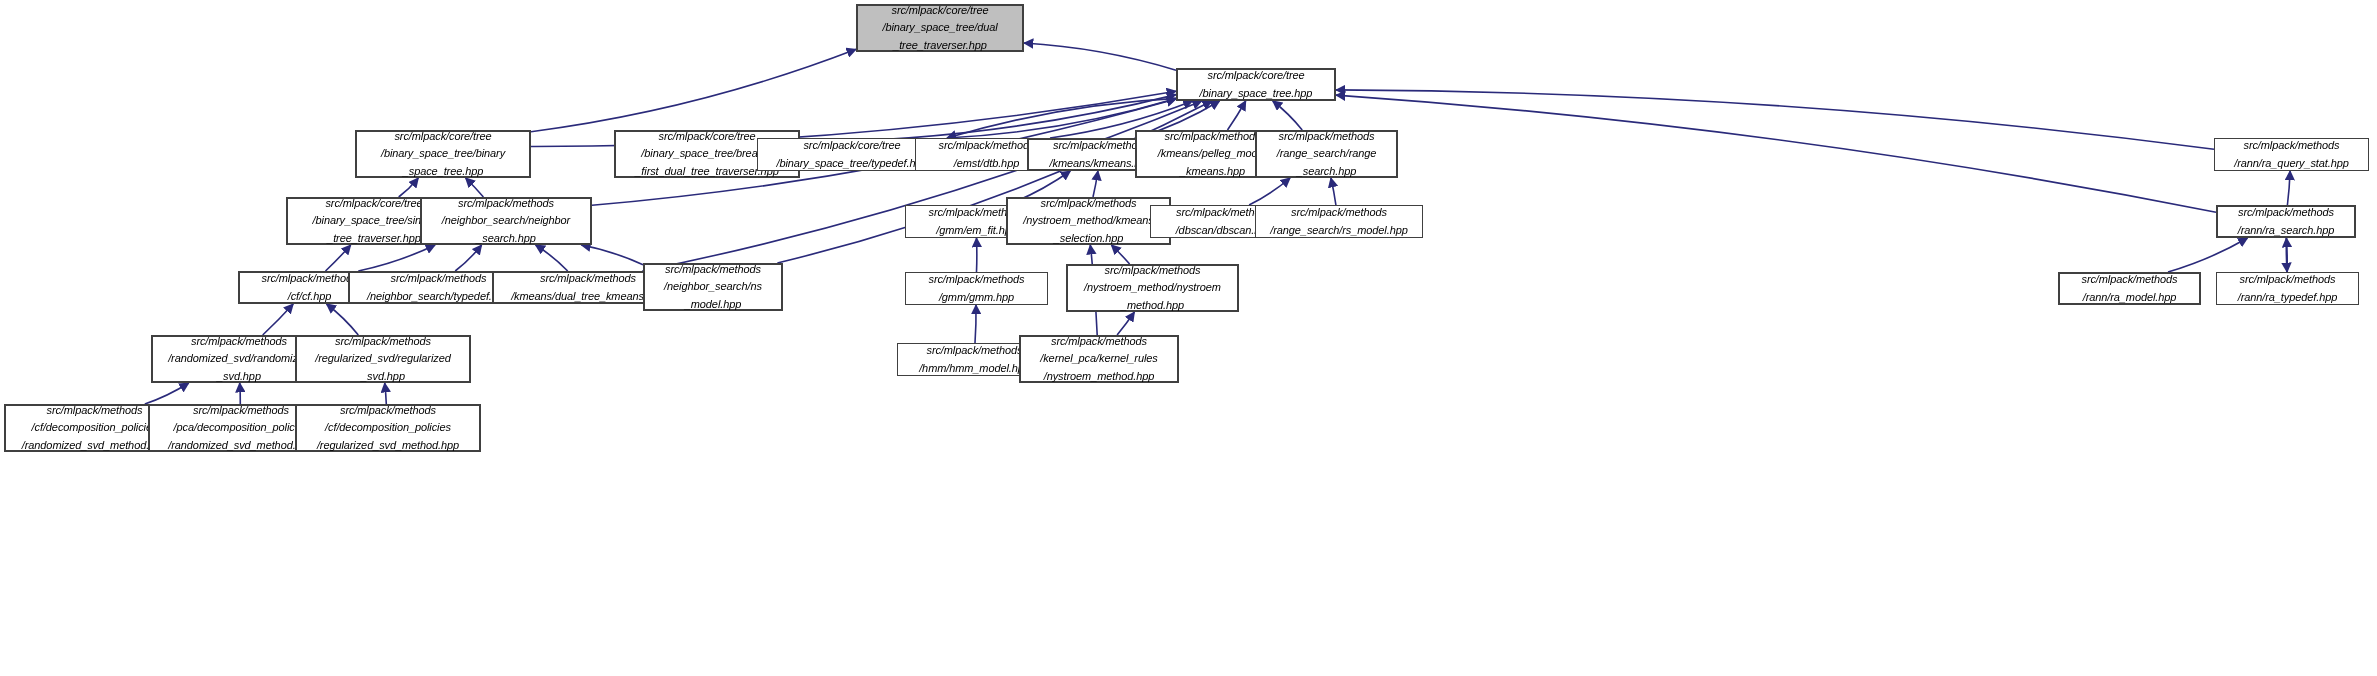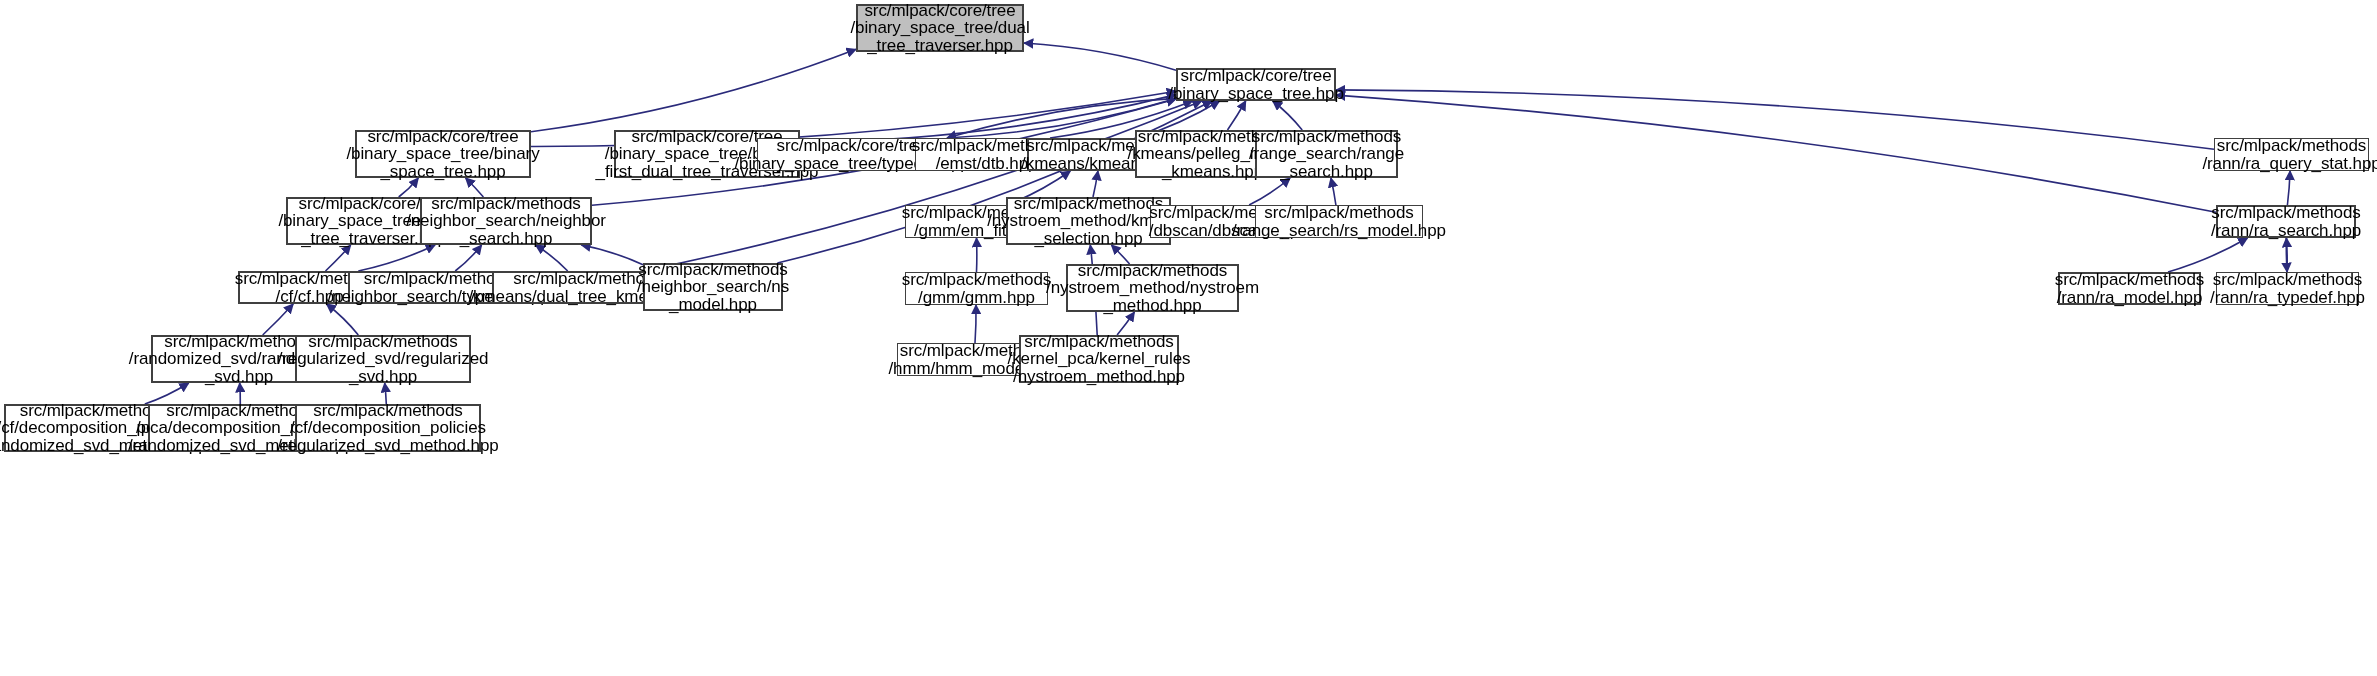--- a/index.html
+++ b/index.html
@@ -26,25 +26,26 @@
   .node {
     position: absolute;
     box-sizing: border-box;
     border: 1px solid #404040;
     background: #ffffff;
     color: #000000;
     display: flex;
     align-items: center;
     justify-content: center;
     text-align: center;
-    font-size: 17px;
+    font-size: 11px;
     line-height: 17.5px;
     letter-spacing: -0.1px;
     white-space: pre-line;
     z-index: 3;
+    font-style: italic;
   }
   .node.root {
     background: #bfbfbf;
     border-color: #404040;
   }
   .node.hl {
     border-width: 2px;
     border-color: #404040;
   }
 </style>

